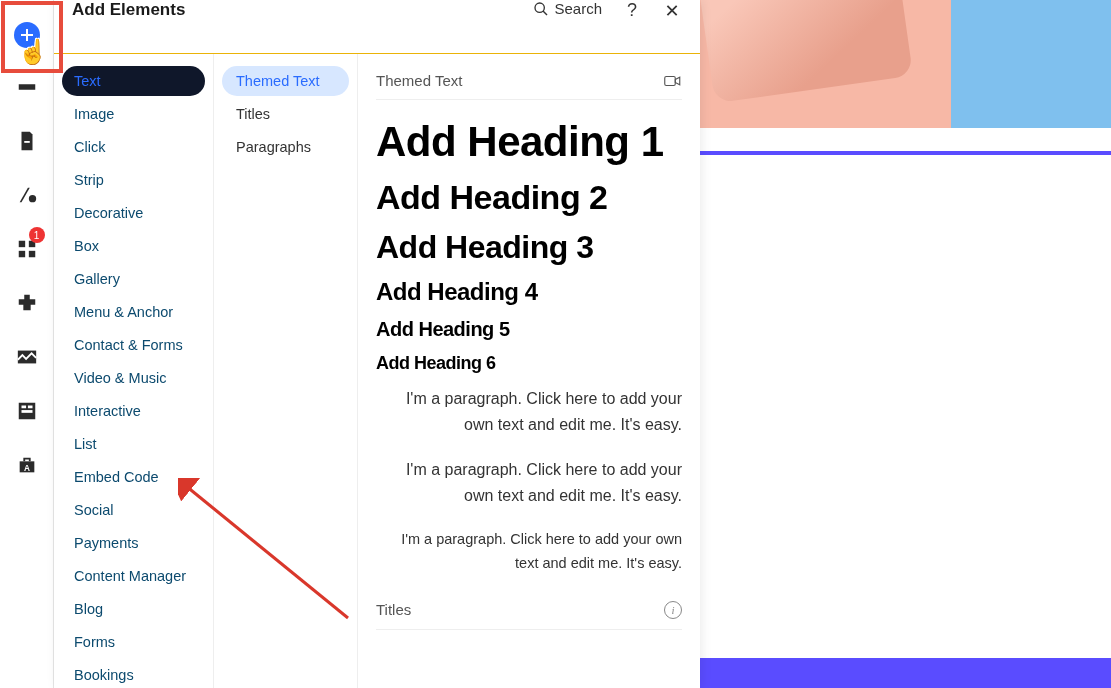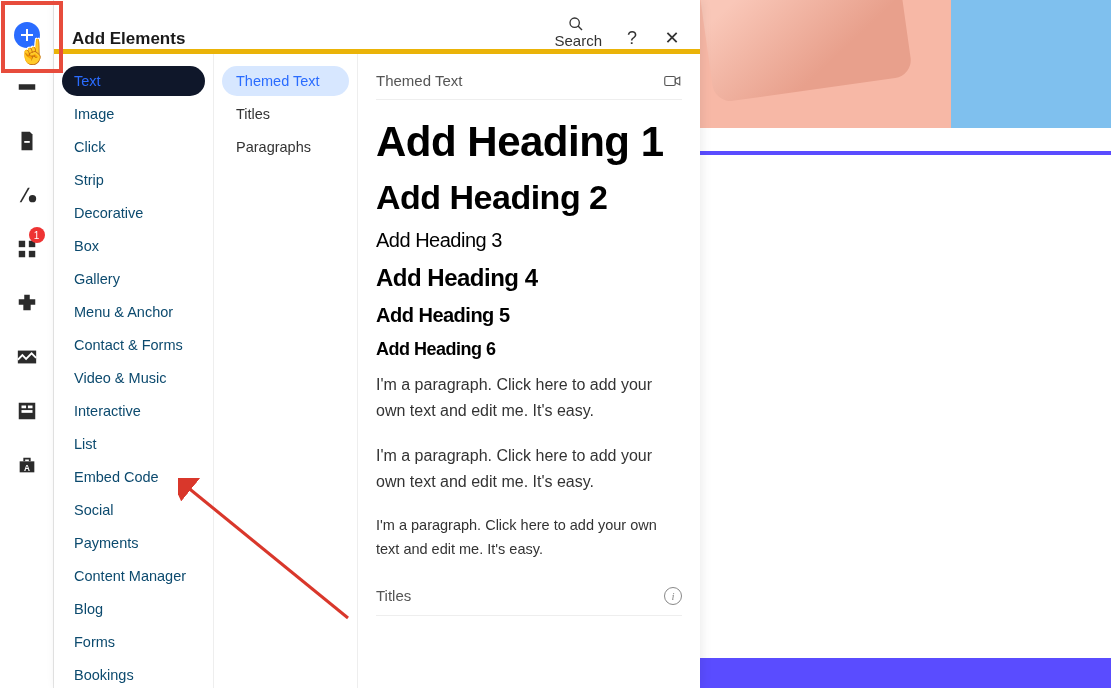--- a/index.html
+++ b/index.html
@@ -54,25 +54,25 @@
       position: absolute; left: 18px; top: 38px; z-index: 22; font-size: 24px; color: #222;
       text-shadow: -1px -1px 0 #fff, 1px -1px 0 #fff, -1px 1px 0 #fff, 1px 1px 0 #fff;
     }
 
     .panel {
       position: absolute; left: 54px; top: 0; width: 646px; bottom: 0;
       background: #fff; z-index: 10; display: flex; flex-direction: column;
       box-shadow: 2px 0 10px rgba(0,0,0,0.08);
     }
     .panel-header {
-      height: 54px; display: flex; align-items: flex-end; padding: 0 18px;
-      border-bottom: 5px solid #eab308;
+      height: 54px; display: flex; align-items: flex-start; padding: 0 18px;
+      border-bottom: 1px solid #eab308;
     }
     .panel-title { font-size: 17px; font-weight: 600; color: #1a1a1a; flex: 1; }
-    .hdr-action { display: flex; align-items: center; margin-left: 20px; color: #333; cursor: pointer; font-size: 15px; flex-direction: column; }
+    .hdr-action { display: flex; align-items: center; margin-left: 20px; color: #333; cursor: pointer; font-size: 15px; }
     .hdr-action svg { width: 16px; height: 16px; margin-right: 5px; fill: none; stroke: #333; stroke-width: 2; }
     .hdr-icon { margin-left: 20px; cursor: pointer; color: #333; font-size: 18px; width: 20px; text-align: center; }
 
     .panel-body { flex: 1; display: flex; overflow: hidden; }
     .col { overflow-y: auto; }
     .col-1 { width: 160px; border-right: 1px solid #eee; padding: 12px 8px; }
     .col-2 { width: 144px; border-right: 1px solid #eee; padding: 12px 8px; }
     .col-3 { flex: 1; padding: 12px 18px 20px; }
 
     .cat-item {
@@ -90,25 +90,25 @@
     .section-hdr {
       display: flex; align-items: center; justify-content: space-between;
       padding: 6px 0 10px; border-bottom: 1px solid #eee; margin-bottom: 18px;
       color: #555; font-size: 15px;
     }
     .section-hdr svg { width: 18px; height: 14px; fill: none; stroke: #555; stroke-width: 1.5; }
 
     .heading { font-family: "Helvetica Neue", Arial, sans-serif; font-weight: 800; letter-spacing: -0.5px; cursor: pointer; margin-bottom: 12px; }
     .h1 { font-size: 42px; }
     .h2 { font-size: 34px; font-weight: 700; }
-    .h3 { font-size: 20px; font-weight: 400; }
+    .h3 { font-size: 32px; font-weight: 700; }
     .h4 { font-size: 24px; font-weight: 700; }
     .h5 { font-size: 20px; font-weight: 800; }
     .h6 { font-size: 18px; font-weight: 800; }
-    .para { font-size: 16px; color: #333; margin-bottom: 20px; line-height: 1.6; cursor: pointer; }
+    .para { font-size: 16px; color: #333; margin-bottom: 20px; line-height: 1.6; cursor: pointer; text-align: right; }
     .para.sm { font-size: 14.5px; }
 
     .info-badge {
       display: inline-flex; width: 18px; height: 18px; border: 1px solid #888; border-radius: 50%;
       align-items: center; justify-content: center; font-size: 11px; color: #888; font-style: italic; font-family: serif;
     }
 
     .arrow {
       position: absolute; left: 178px; top: 478px; z-index: 30; pointer-events: none;
     }

